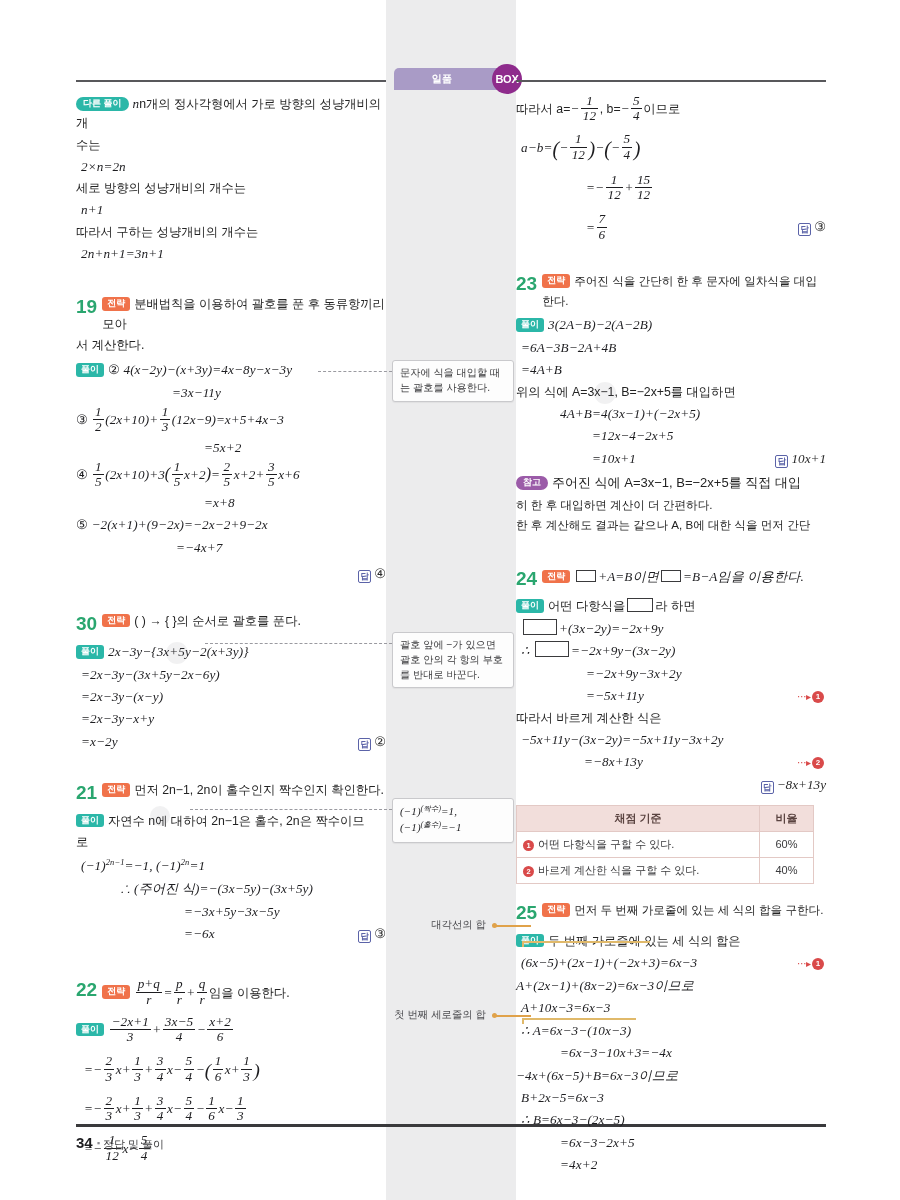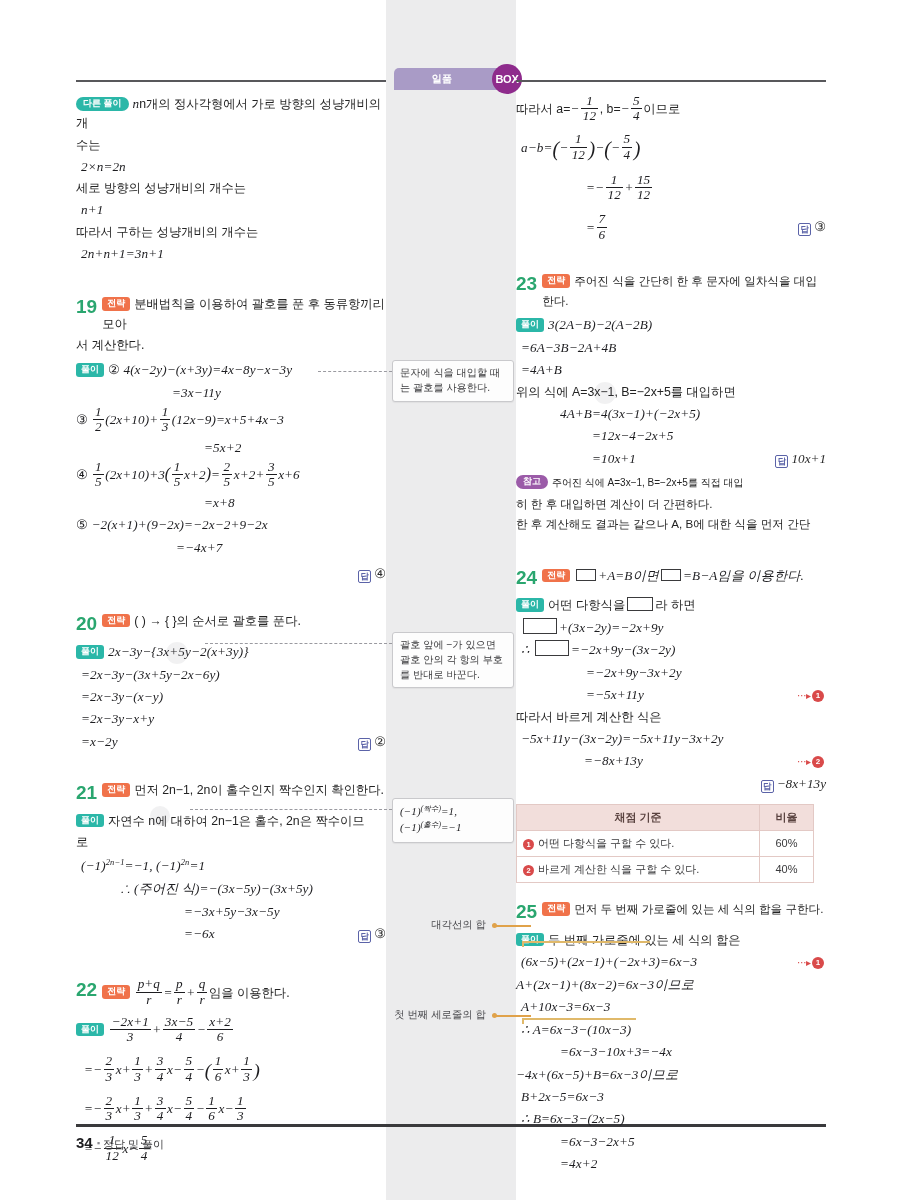--- a/index.html
+++ b/index.html
@@ -259,21 +259,21 @@
     <span class="mth up">⑤</span>
     <span class="mth">−2(x+1)+(9−2x)=−2x−2+9−2x</span>
   </div>
   <div class="line mth" style="padding-left:100px;">=−4x+7</div>
 
   <div class="ansrow" style="margin-top:6px;">
     <span class="ans-ic">답</span><span class="ans-val circ">④</span>
   </div>
 
   <div class="pnum-row" style="margin-top:24px;">
-    <span class="pnum">20</span>
+    <span class="pnum">30</span>
     <span class="txt">
       <span class="badge b-strategy">전략</span><span class="ko">( ) → { }의 순서로 괄호를 푼다.</span>
     </span>
   </div>
   <div class="line" style="margin-top:4px;">
     <span class="badge b-solution">풀이</span><span class="mth">2x−3y−{3x+5y−2(x+3y)}</span>
   </div>
   <div class="line mth indent1">=2x−3y−(3x+5y−2x−6y)</div>
   <div class="line mth indent1">=2x−3y−(x−y)</div>
   <div class="line mth indent1">=2x−3y−x+y</div>
@@ -365,21 +365,21 @@
   <div class="line ko">위의 식에 A=3x−1, B=−2x+5를 대입하면</div>
   <div class="line mth indent2">4A+B=4(3x−1)+(−2x+5)</div>
   <div class="line mth" style="padding-left:76px;">=12x−4−2x+5</div>
   <div class="line" style="position:relative;">
     <span class="mth" style="padding-left:76px;">=10x+1</span>
     <span style="position:absolute;right:0;top:0;">
       <span class="ans-ic">답</span><span class="ans-val">10x+1</span>
     </span>
   </div>
   <div class="line" style="margin-top:4px;">
-    <span class="badge b-note">참고</span><span class="ko" style="font-size:10px;">주어진 식에 A=3x−1, B=−2x+5를 직접 대입</span>
+    <span class="badge b-note">참고</span><span class="ko" style="font-size:13px;">주어진 식에 A=3x−1, B=−2x+5를 직접 대입</span>
   </div>
   <div class="line ko" style="font-size:11.6px;">히 한 후 대입하면 계산이 더 간편하다.</div>
   <div class="line ko" style="font-size:11.6px;">한 후 계산해도 결과는 같으나 A, B에 대한 식을 먼저 간단</div>
 
   <div class="pnum-row" style="margin-top:30px;">
     <span class="pnum">24</span>
     <span class="txt">
       <span class="badge b-strategy">전략</span><span class="blankbox sm"></span><span class="mth">+A=B이면</span><span class="blankbox sm"></span><span class="mth">=B−A임을 이용한다.</span>
     </span>
   </div>

